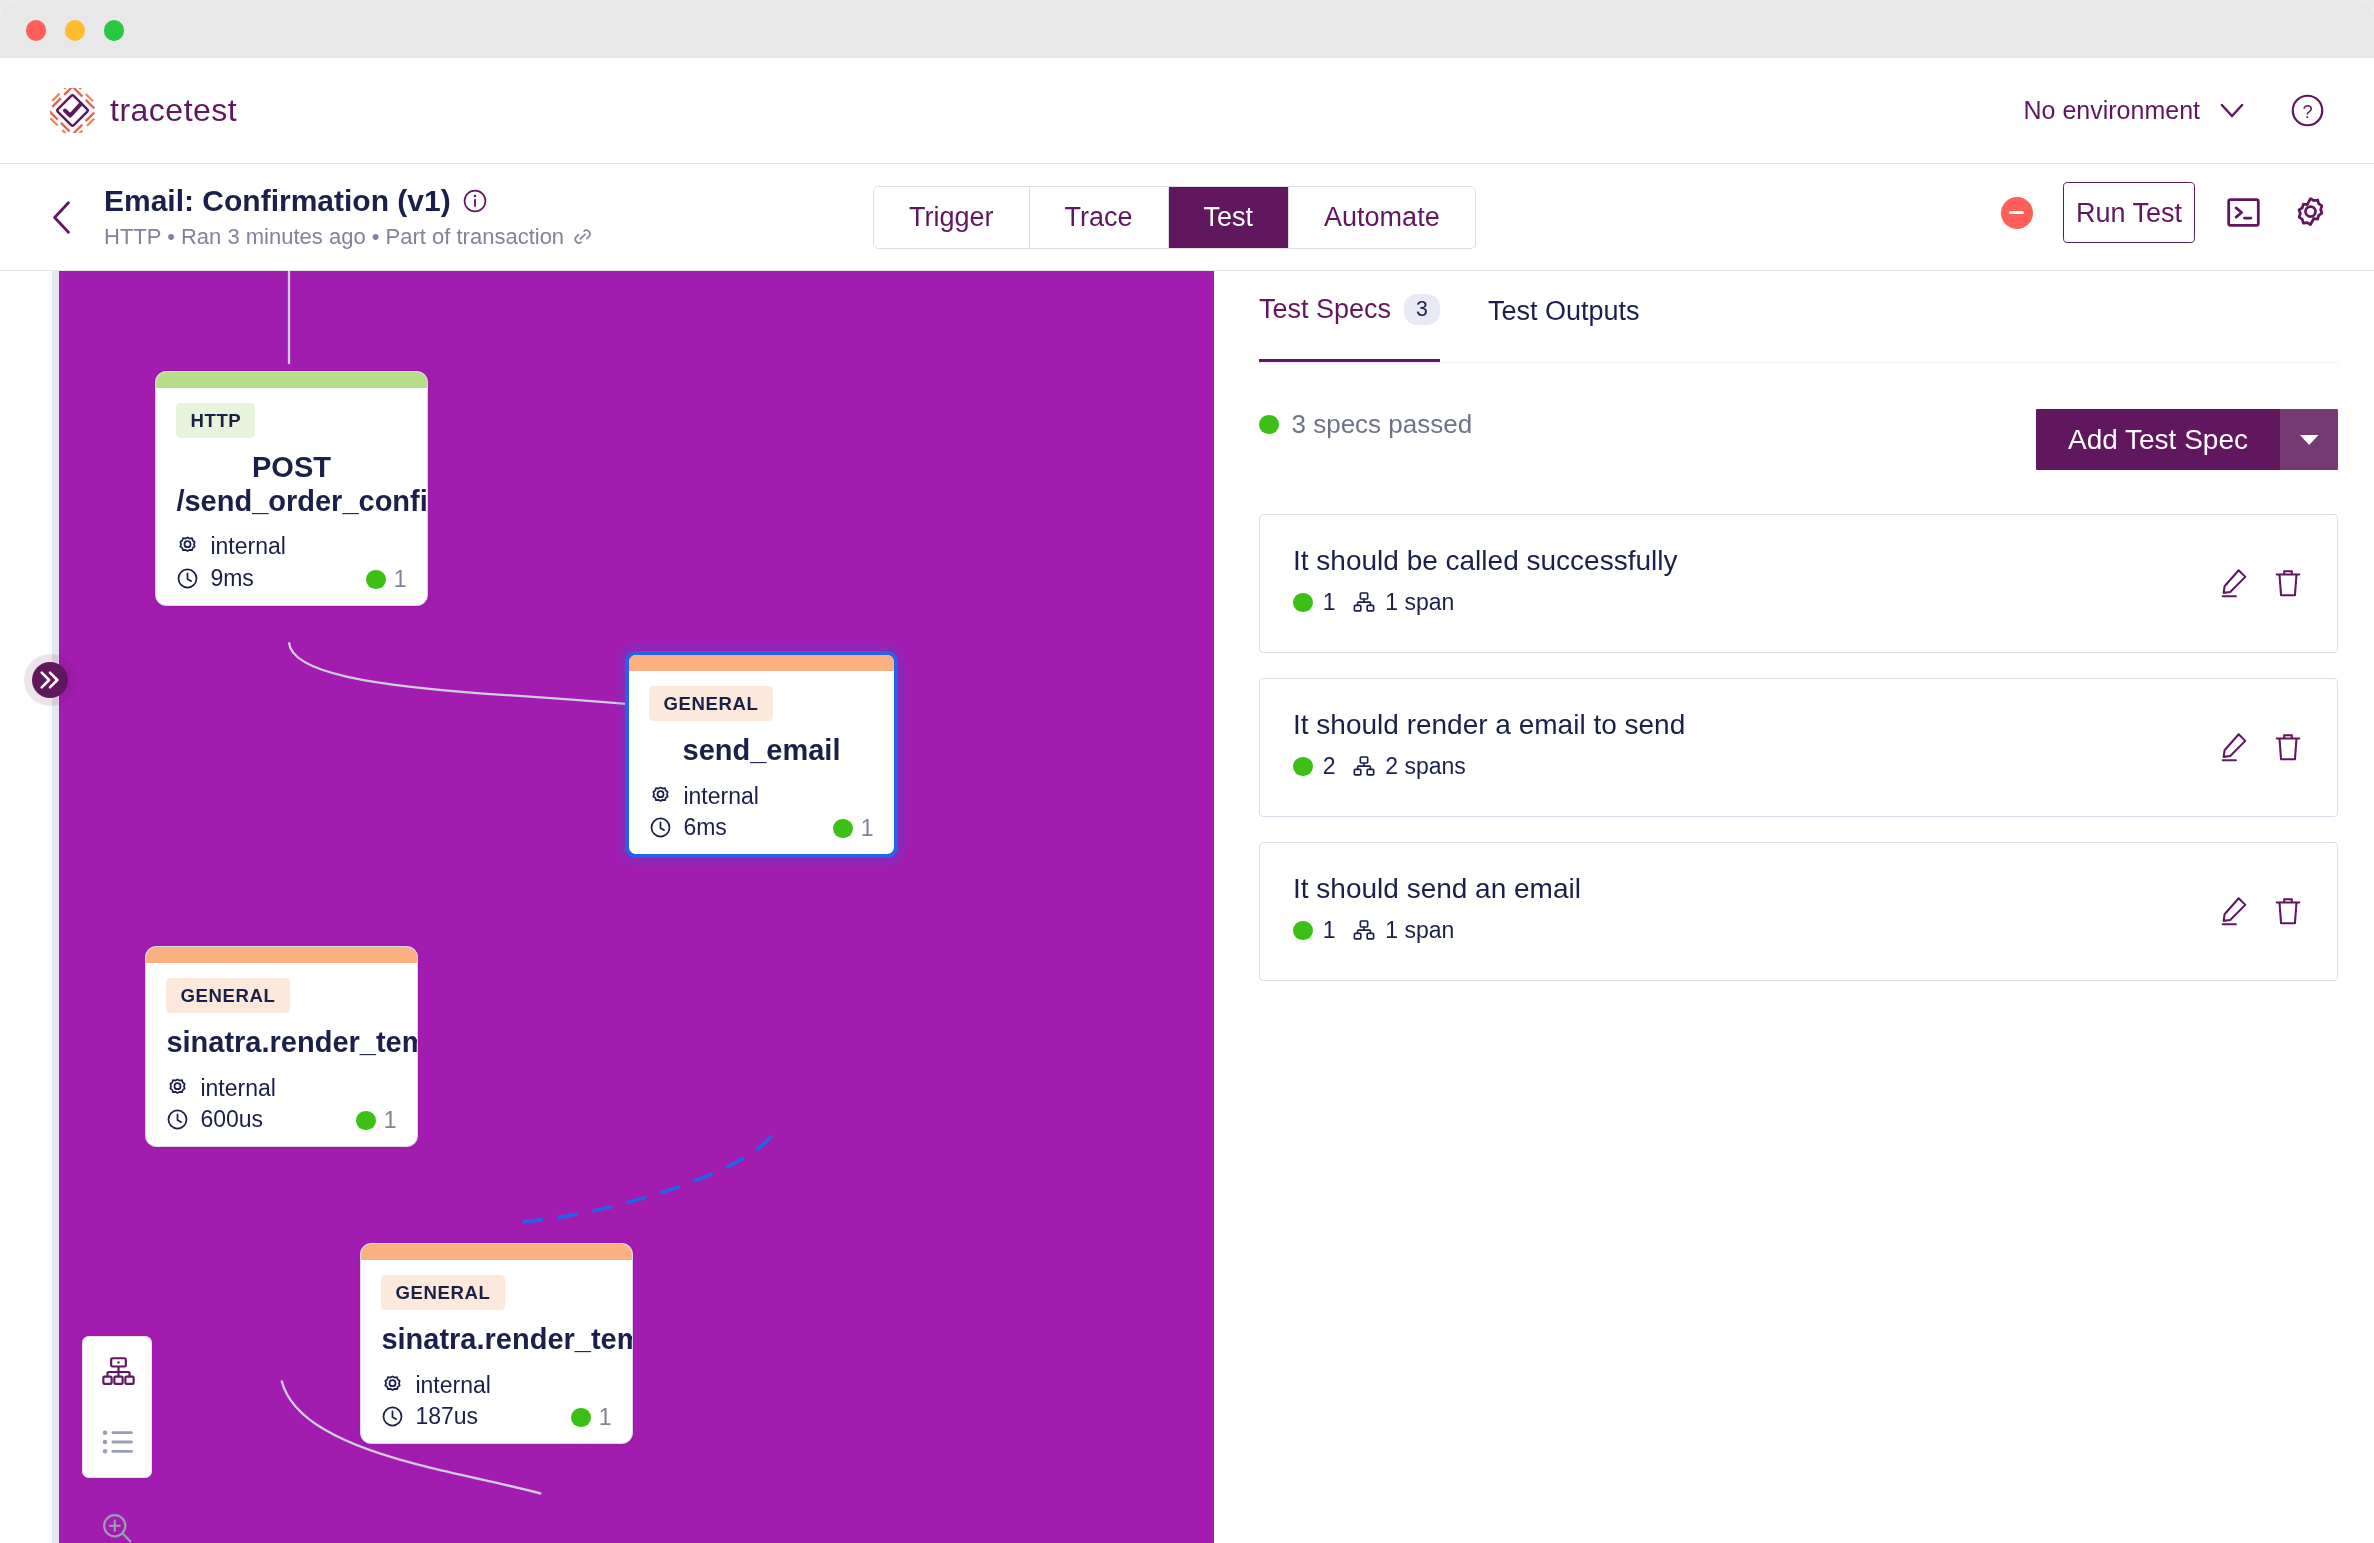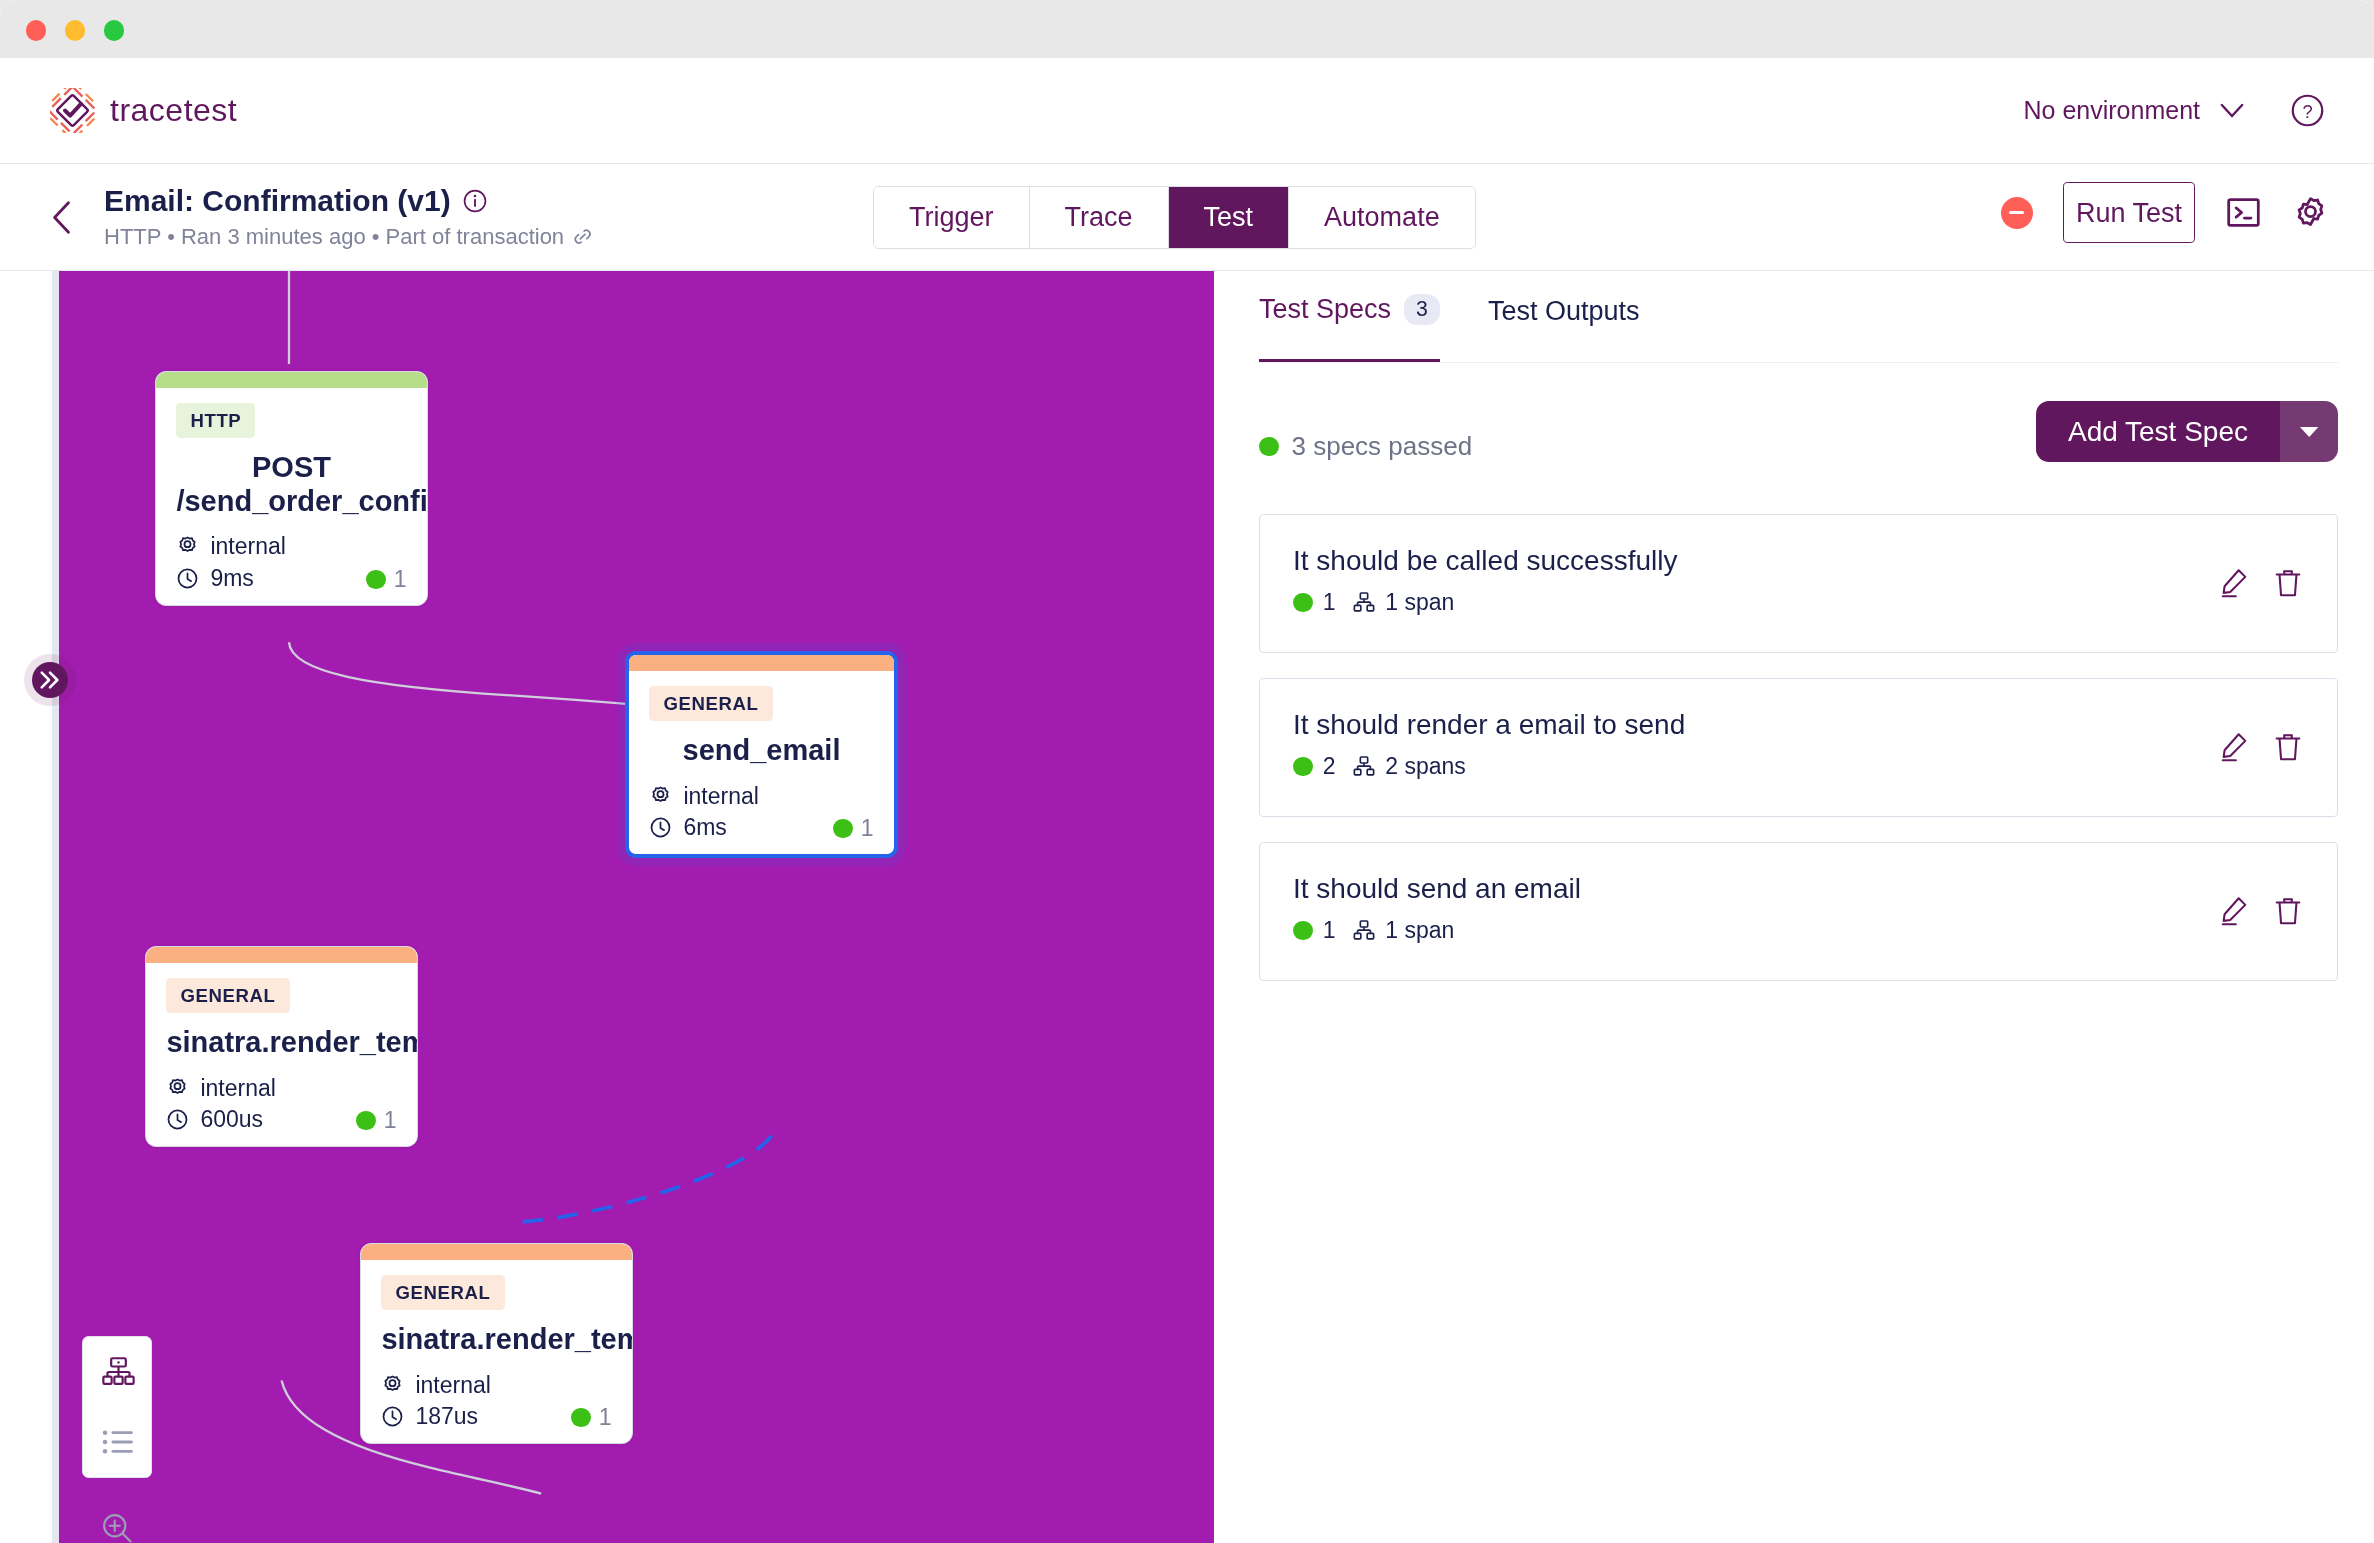--- a/index.html
+++ b/index.html
@@ -173,25 +173,25 @@
   .panel-tab {
     font-size: 27px; color: #1b204a; padding-bottom: 34px; cursor: pointer;
     display: flex; align-items: center; gap: 13px;
   }
   .panel-tab.active { color: #61175e; border-bottom: 3.7px solid #61175e; }
   .tab-badge {
     background: #e9e9f5; color: #1b204a; font-size: 21.3px;
     border-radius: 13px; padding: 2.8px 12px;
   }
   .summary-row {
-    position: absolute; left: 37px; top: 130px; width: 1079px;
-    display: flex; align-items: flex-end;
+    position: absolute; left: 37px; top: 138px; width: 1079px;
+    display: flex; align-items: flex-start;
   }
   .spec-status { display: flex; align-items: center; gap: 13px; font-size: 26px; color: #6f7387; }
-  .add-spec-wrap { margin-left: auto; display: flex; border-radius: 13px; overflow: hidden; }
+  .add-spec-wrap { margin-left: auto; display: flex; border-radius: 1px; overflow: hidden; }
   .add-spec-btn {
     background: #61175e; color: #fff; font-size: 28px;
     padding: 0 32px; height: 61px; line-height: 61px; cursor: pointer;
   }
   .add-spec-caret {
     background: #763a73; width: 58px; height: 61px;
     display: flex; align-items: center; justify-content: center; cursor: pointer;
   }
   .spec-list { position: absolute; left: 37px; top: 243px; width: 1079px; }
   .spec-card {

